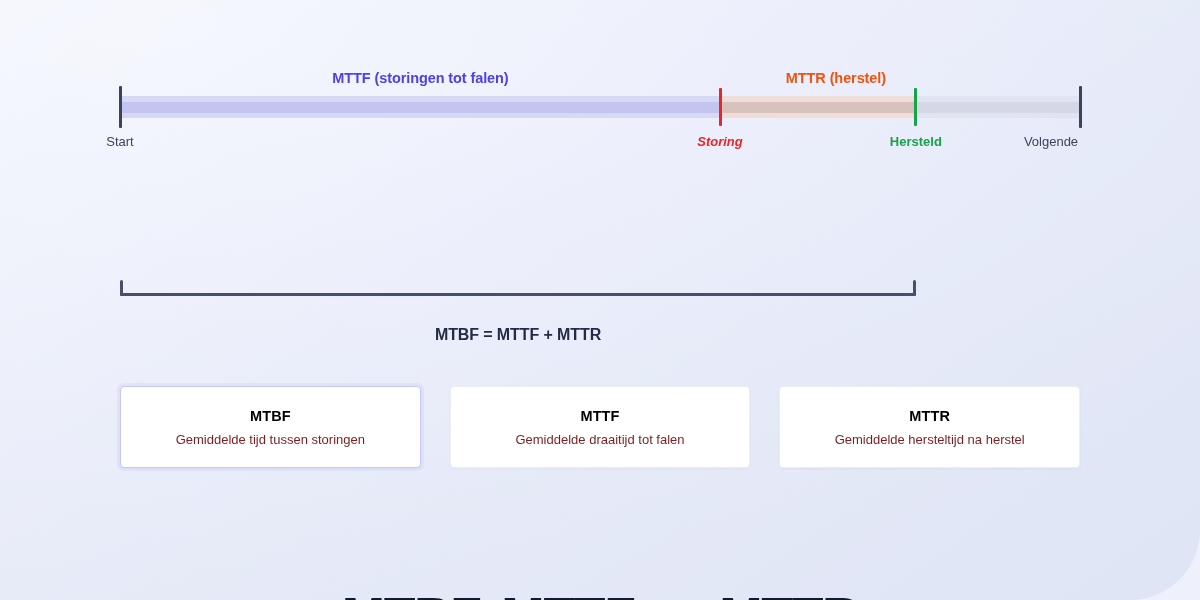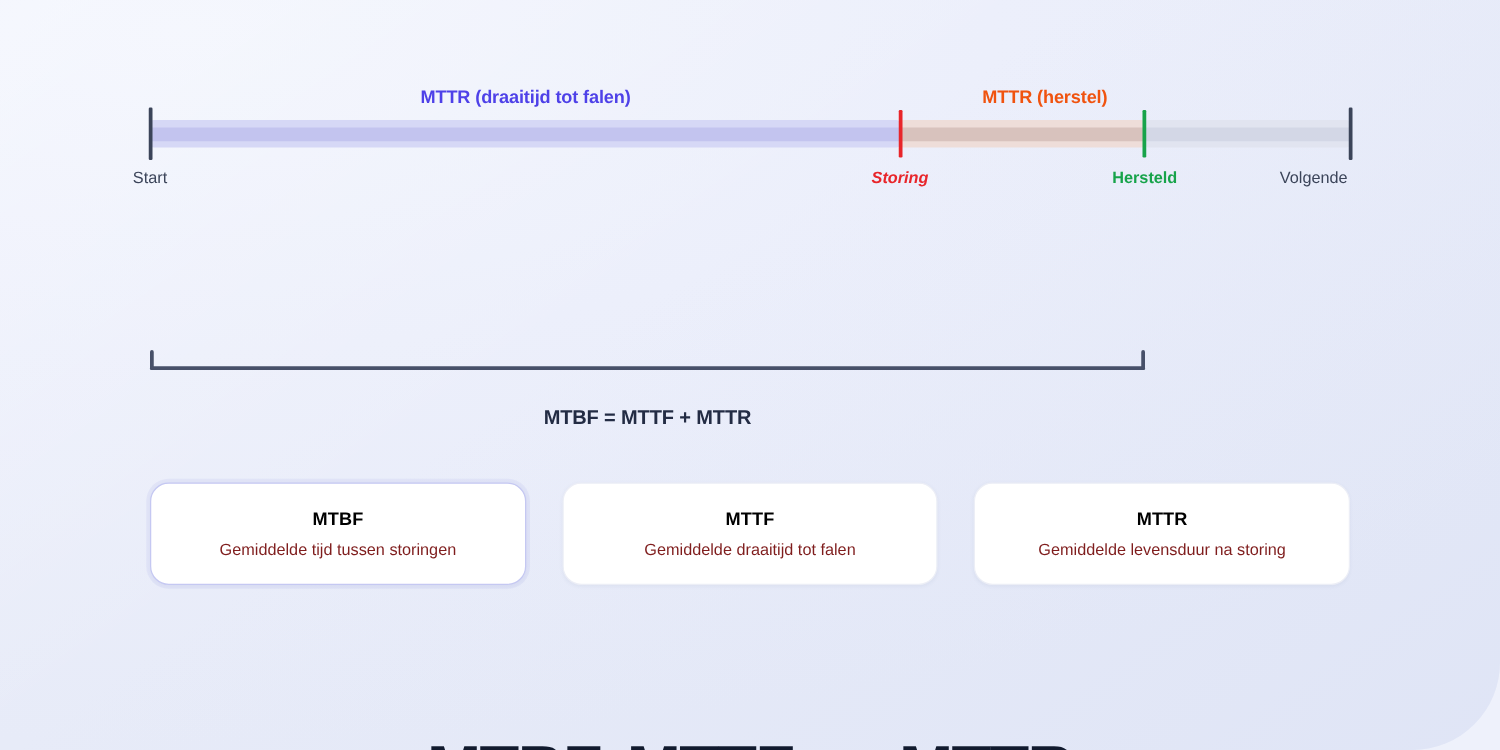--- a/index.html
+++ b/index.html
@@ -107,21 +107,21 @@
     position:absolute;
     left:120px; top:240px;
     width:960px;
     display:flex;
     gap:29px;
   }
   .card{
     flex:1 1 0;
     height:82px;
     background:#ffffff;
-    border-radius:15px;
+    border-radius:4px;
     border:1.5px solid #eceef6;
     box-shadow:0 1px 3px rgba(60,70,120,0.05);
     display:flex;
     flex-direction:column;
     align-items:center;
     justify-content:center;
     gap:8px;
   }
   .card.accent-purple{
     border-color:#c5c8f2;
@@ -164,21 +164,21 @@
         <div class="rail-outer" style="left: 600px; width: 195.84px; background: rgb(238, 221, 217);"></div>
         <div class="rail-inner" style="left: 600px; width: 195.84px; background: rgb(216, 194, 189);"></div>
         <div class="rail-outer" style="left: 795.84px; width: 164.16px; background: rgb(225, 228, 240);"></div>
         <div class="rail-inner" style="left: 795.84px; width: 164.16px; background: rgb(211, 215, 230);"></div>
         <div class="tick" style="left: -1.5px; top: 16px; height: 42px; background: rgb(59, 68, 89);"></div>
         <div class="tick" style="left: 598.5px; top: 18px; height: 38px; background: rgb(232, 37, 42);"></div>
         <div class="tick" style="left: 794.34px; top: 18px; height: 38px; background: rgb(23, 163, 74);"></div>
         <div class="tick" style="left: 958.5px; top: 16px; height: 42px; background: rgb(59, 68, 89);"></div>
       </div>
 
-    <div class="seg-label mttf" style="left: 300.48px;">MTTR (draaitijd tot falen)</div>
+    <div class="seg-label mttf" style="left: 300.48px;">MTTF (storingen tot falen)</div>
     <div class="seg-label mttr" style="left: 697.92px;">MTTR (herstel)</div>
 
     <div class="pt-label" style="left: 0px; color: rgb(59, 68, 89); text-align: center;">Start</div>
     <div class="pt-label" style="left: 600px; color: rgb(232, 37, 42); font-weight: 600; font-style: italic;">Storing</div>
     <div class="pt-label" style="left: 795.84px; color: rgb(23, 163, 74); font-weight: 600;">Hersteld</div>
     <div class="pt-label" style="left: 931px; color: rgb(59, 68, 89); text-align: center;">Volgende</div>
   </div>
 
   <div class="bracket">
     <div class="leg l"></div>
@@ -192,21 +192,21 @@
     <div class="card accent-purple">
       <div class="c-title">MTBF</div>
       <div class="c-sub">Gemiddelde tijd tussen storingen</div>
     </div>
     <div class="card">
       <div class="c-title">MTTF</div>
       <div class="c-sub">Gemiddelde draaitijd tot falen</div>
     </div>
     <div class="card">
       <div class="c-title">MTTR</div>
-      <div class="c-sub">Gemiddelde levensduur na storing</div>
+      <div class="c-sub">Gemiddelde hersteltijd na herstel</div>
     </div>
   </div>
 
   <div class="hero">
     <h1>MTBF, MTTF en MTTR</h1>
 
   </div>
 
 </div>
 

